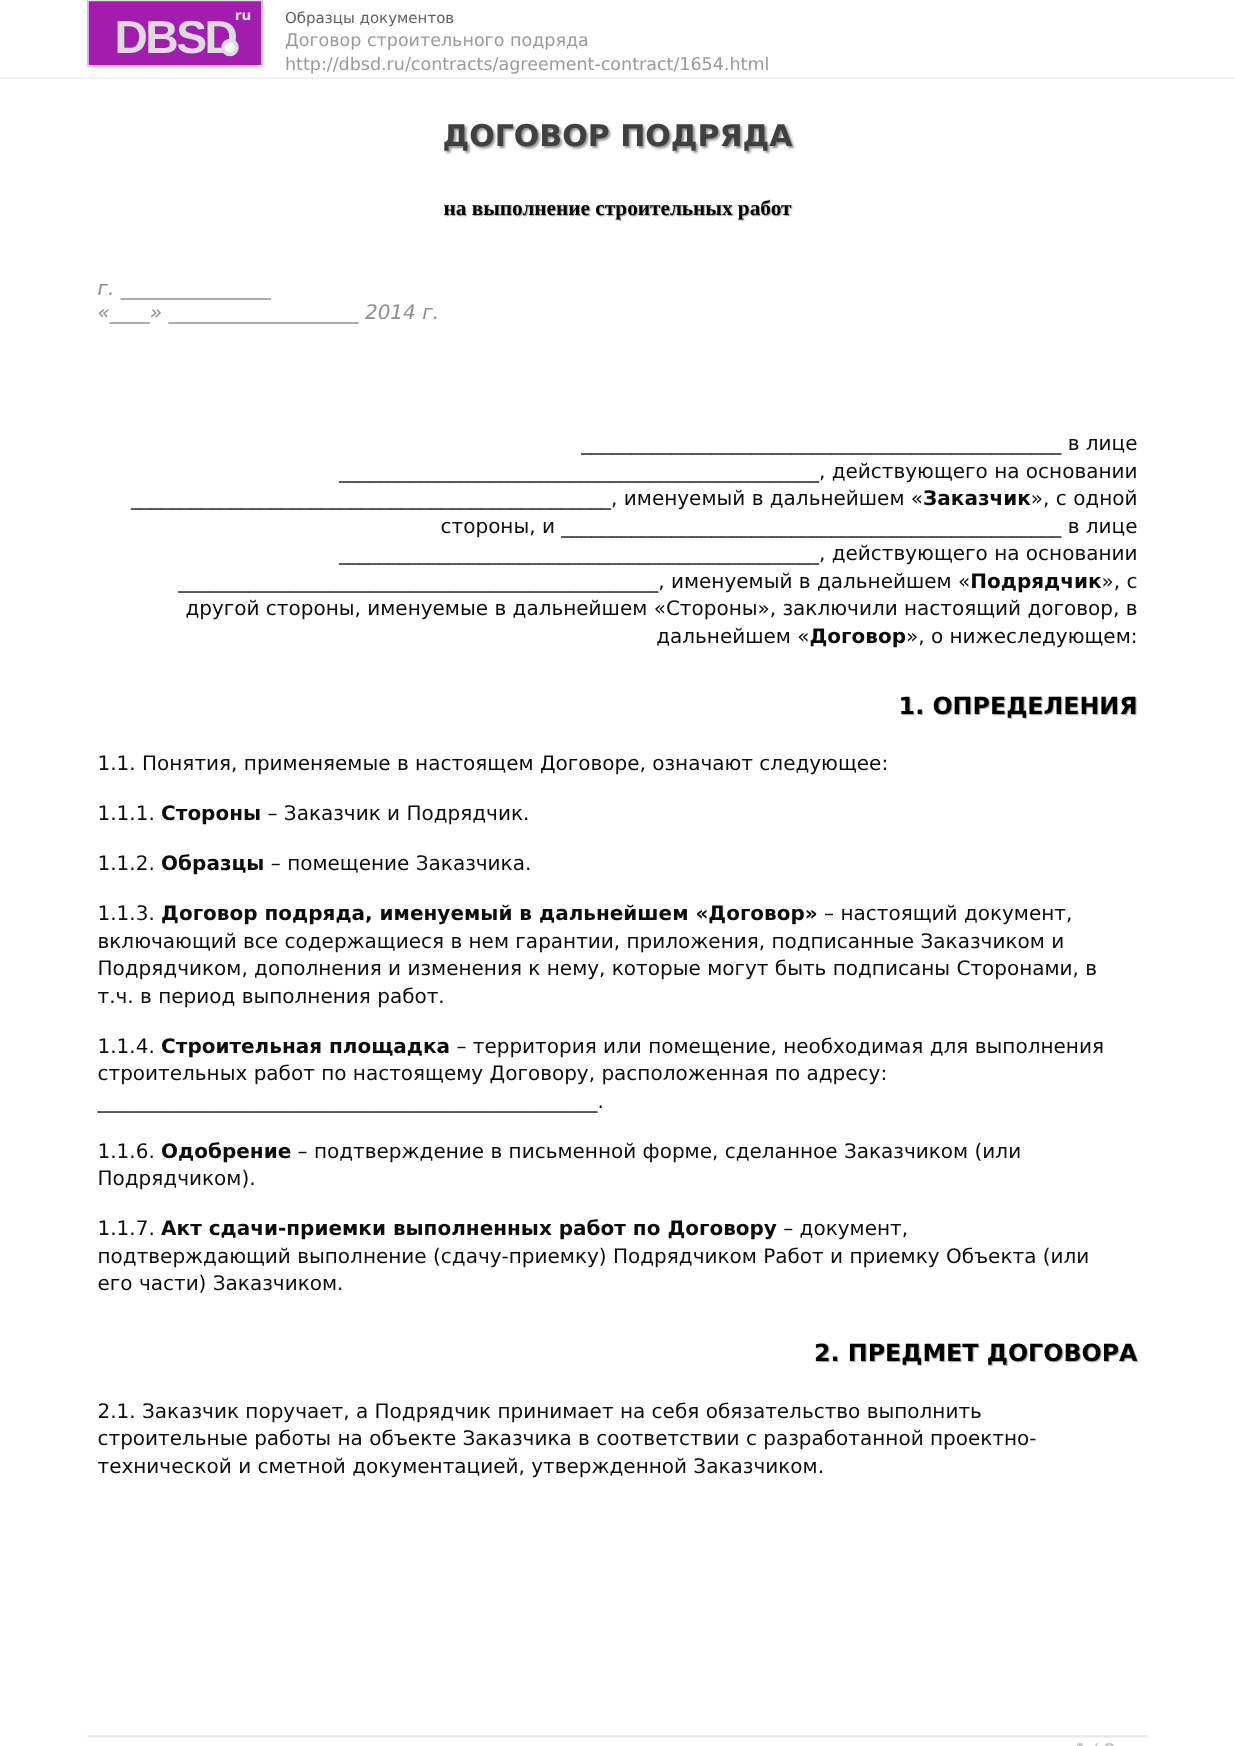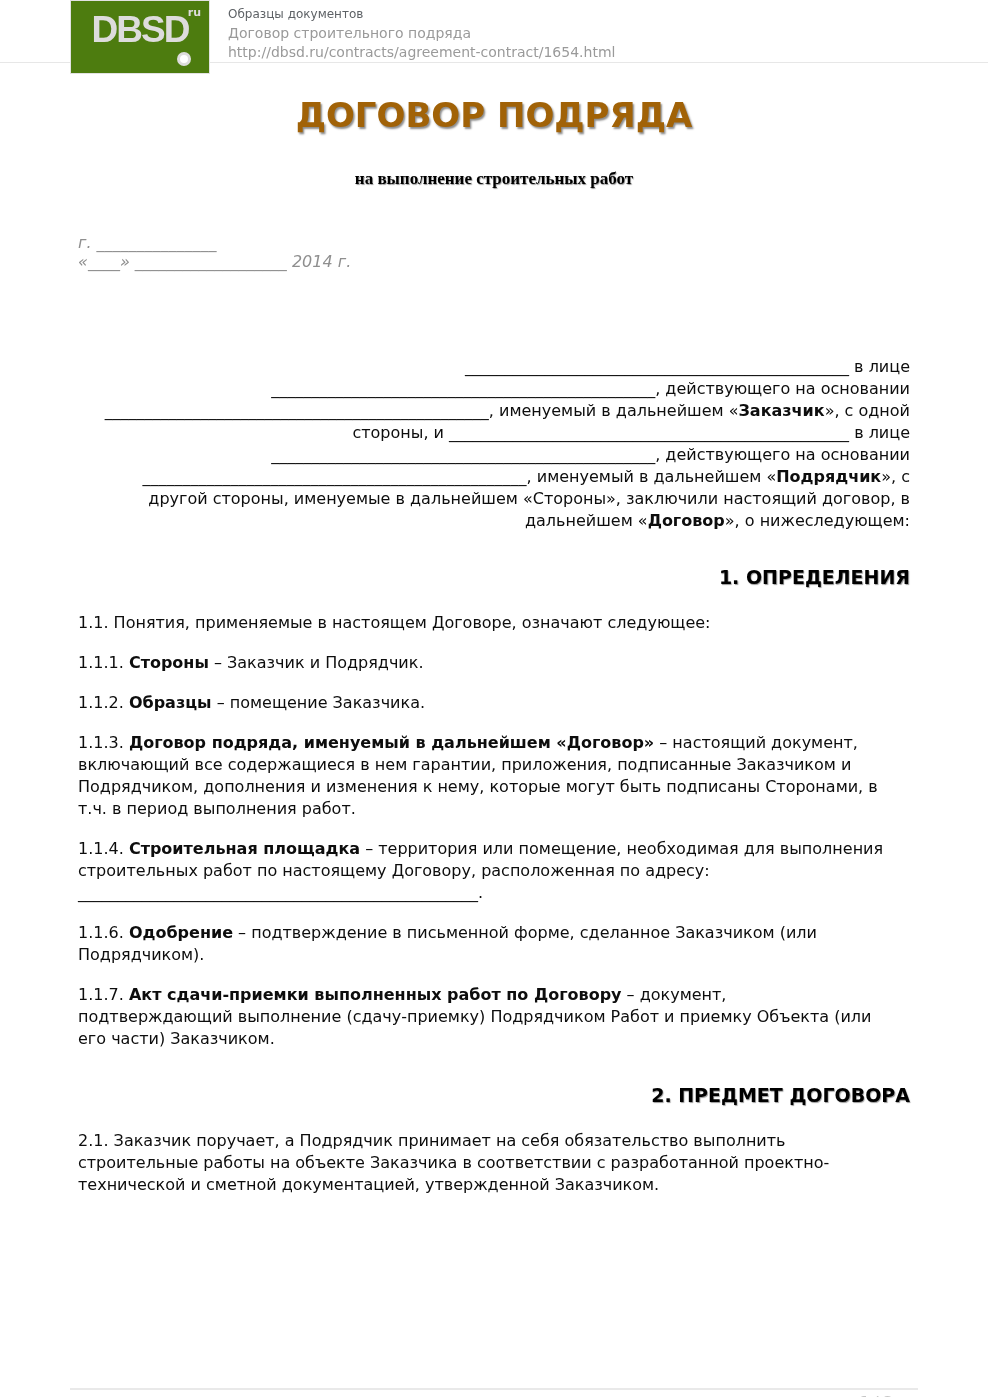--- a/index.html
+++ b/index.html
@@ -17,22 +17,22 @@
   .header {
     display: flex;
     align-items: flex-start;
     padding: 0 70px;
     border-bottom: 1px solid #e7e7e7;
     height: 62px;
   }
   .logo {
     position: relative;
     width: 140px;
-    height: 74px;
-    background: #4d7c0f;
+    height: 53px;
+    background: #a21caf;
     border: 1px solid #e2e2e2;
     box-sizing: border-box;
     text-align: center;
     flex: 0 0 auto;
   }
   .logo-main {
     font-family: "Liberation Sans", sans-serif;
     font-weight: bold;
     font-size: 37px;
     line-height: 57px;
@@ -68,24 +68,24 @@
     font-size: 14px;
     color: #9a9a9a;
     line-height: 19px;
   }
 
   
   .main { padding: 0 78px; }
   .doc-title {
     margin: 32px 0 0 0;
     text-align: center;
-    font-size: 34px;
+    font-size: 24px;
     font-weight: bold;
     letter-spacing: 0px;
-    color: #a16207;
+    color: #404040;
     text-shadow: 1.5px 1.5px 2px rgba(0,0,0,0.45);
   }
   .doc-subtitle {
     margin: 34px 0 0 0;
     text-align: center;
     font-size: 17px;
     font-weight: bold;
     color: #000;
     text-shadow: 0.8px 0.8px 1px rgba(0,0,0,0.4);
     font-family: Liberation Serif, serif;

